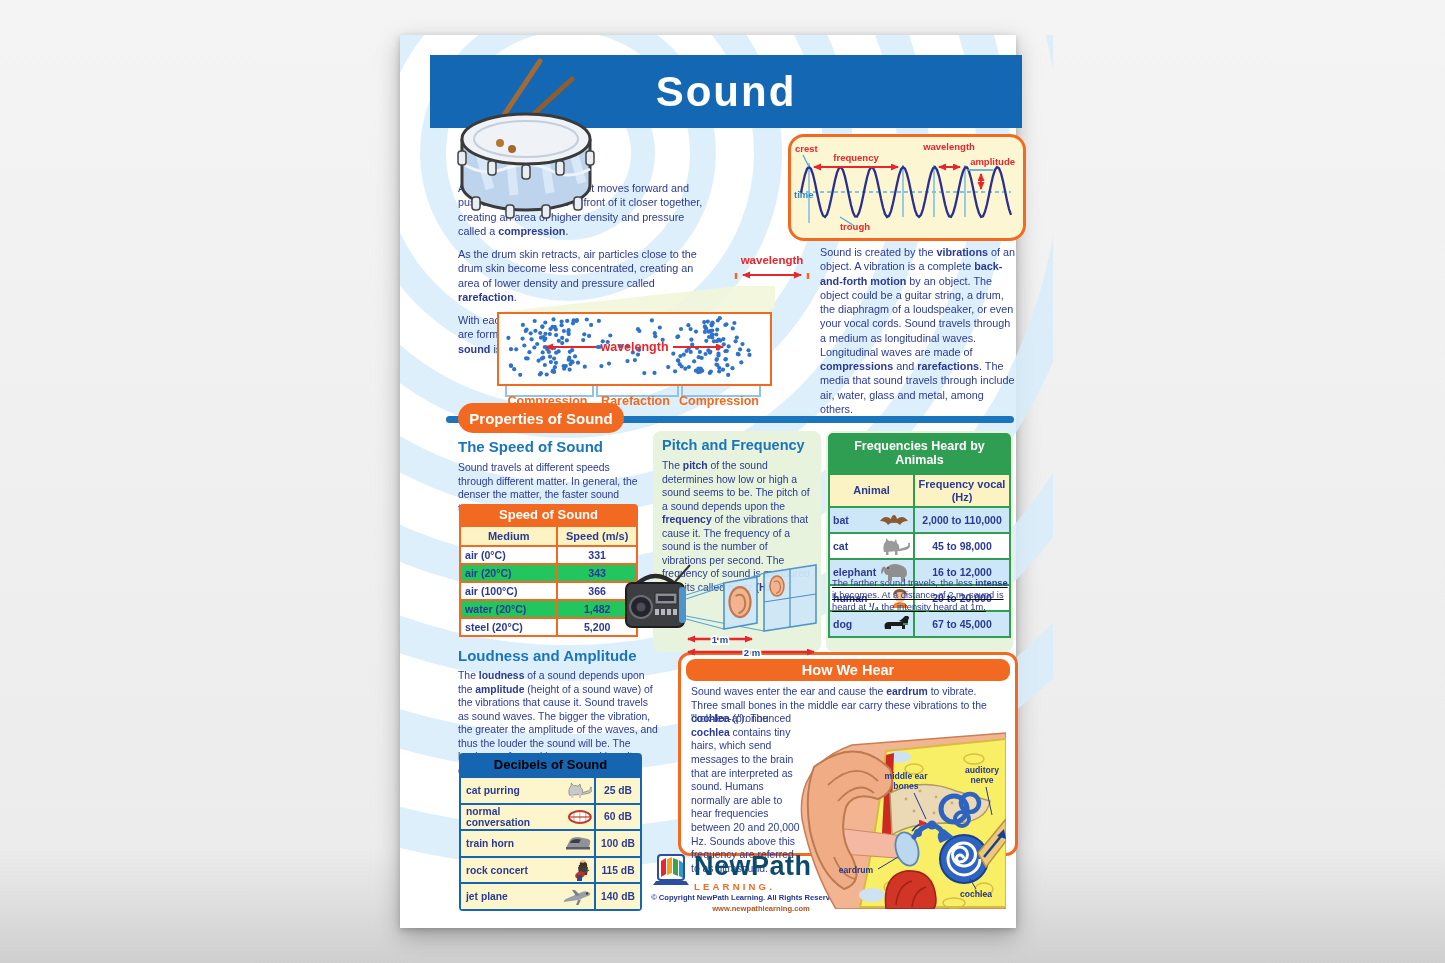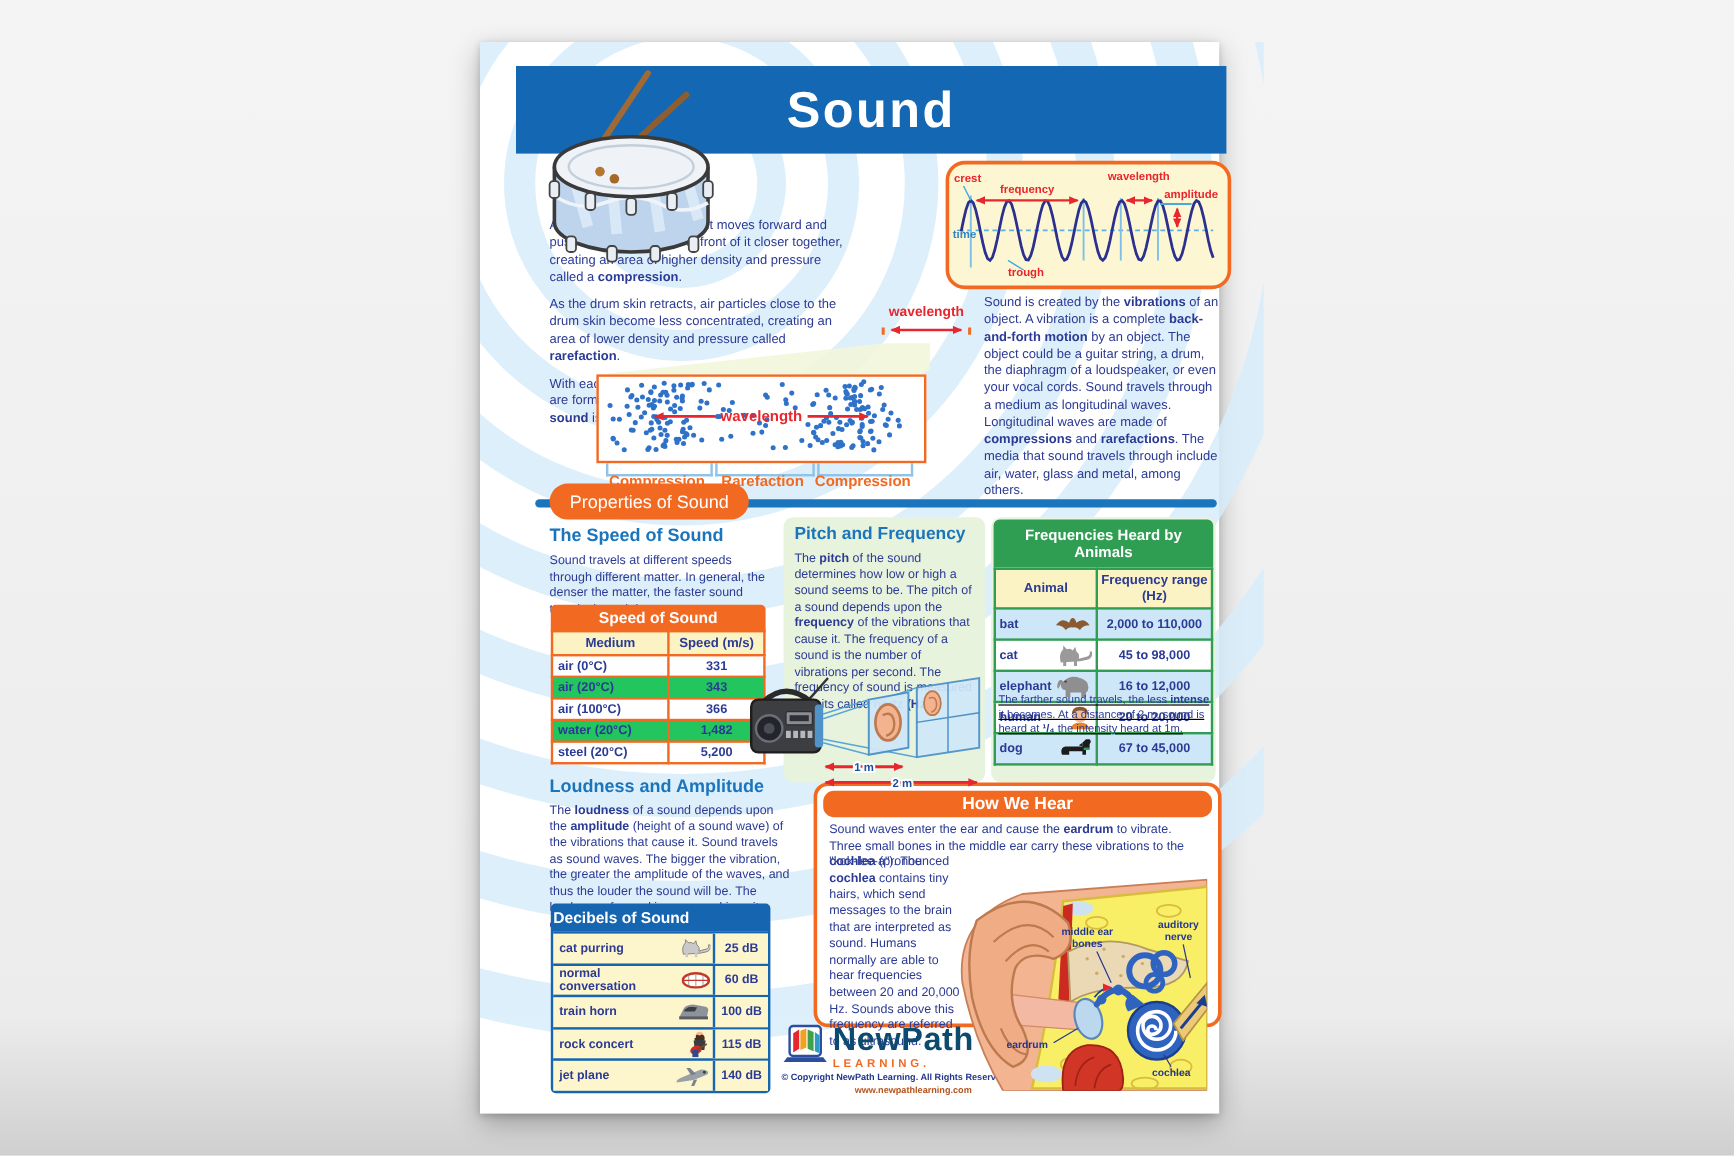--- a/index.html
+++ b/index.html
@@ -24,21 +24,21 @@
   .beam{position:absolute;left:95px;top:242px;z-index:1;}
   .pbox{position:absolute;left:97px;top:277px;width:271px;height:70px;background:#fff;
         border:2.5px solid #f26a21;z-index:2;}
   .pwl{position:absolute;left:0;top:26px;width:100%;display:flex;align-items:center;justify-content:center;
        color:#e8262d;font-weight:bold;font-size:12.5px;}
   .brk{position:absolute;height:9px;border-left:2px solid #8fc3e8;border-right:2px solid #8fc3e8;
        border-bottom:2px solid #8fc3e8;top:351px;z-index:2;}
   .brklab{position:absolute;top:359px;color:#f26a21;font-weight:bold;font-size:12.5px;text-align:center;z-index:2;}
   .divline{position:absolute;left:46px;top:381px;width:568px;height:7px;background:#1b75bc;border-radius:4px;z-index:2;}
   .pill{position:absolute;left:58px;top:368px;width:166px;height:30px;background:#f26a21;border-radius:16px;
-        z-index:3;display:flex;align-items:center;justify-content:center;color:#fff;font-weight:normal;font-size:15px;}
+        z-index:3;display:flex;align-items:center;justify-content:center;color:#fff;font-weight:bold;font-size:15px;}
   .h2{position:absolute;color:#1b75bc;font-weight:bold;font-size:15px;z-index:2;}
   .body-txt{position:absolute;z-index:2;}
   .body-txt p{margin:0;color:#2b3a94;font-size:10.4px;line-height:1.3;}
   
   .stbl{position:absolute;left:59px;top:469px;width:179px;z-index:2;font-size:10.6px;}
   .stbl .ttl{background:#f26a21;color:#fff;font-weight:bold;font-size:13px;text-align:center;
              padding:3px 0;border-radius:4px 4px 0 0;}
   .stbl table{border-collapse:collapse;width:100%;}
   .stbl td{border:2px solid #f26a21;color:#2b3a94;font-weight:bold;padding:2px 4px;}
   .stbl .hd td{background:#fbf3c4;text-align:center;font-size:11px;padding:3px 2px;}
@@ -60,21 +60,21 @@
   .atbl td.an{width:47%;}
   .atbl td.rg{text-align:center;}
   .atbl .r0{background:#cde7f8;} .atbl .r1{background:#ffffff;}
   .ancell{display:flex;align-items:center;gap:2px;height:22px;}
   .ancell svg{margin-left:auto;}
   .afoot{position:absolute;left:432px;top:542px;width:176px;z-index:2;text-decoration:underline;}
   .afoot p{margin:0;color:#2b3a94;font-size:9.3px;line-height:1.3;}
   
   .dtbl{position:absolute;left:59px;top:718px;width:179px;z-index:2;border:2.5px solid #1565b0;
         border-radius:4px;background:#1565b0;}
-  .dtbl .ttl{background:#1565b0;color:#ffffff;font-weight:bold;font-size:13px;text-align:left;padding:2px 0 4px 0;}
+  .dtbl .ttl{background:#1565b0;color:#000000;font-weight:bold;font-size:13px;text-align:center;padding:2px 0 4px 0;}
   .drow{display:flex;height:24.6px;border-top:2px solid #1565b0;background:#fdf6cd;}
   .dlab{flex:1;display:flex;align-items:center;padding-left:5px;color:#2b3a94;font-weight:bold;font-size:10.3px;gap:2px;}
   .dlab svg{margin-left:auto;margin-right:2px;}
   .dval{width:44px;border-left:2px solid #1565b0;display:flex;align-items:center;justify-content:center;
         color:#2b3a94;font-weight:bold;font-size:10.3px;background:#fdf6cd;}
   
   .hpanel{position:absolute;left:278px;top:617px;width:334px;height:198px;background:#fff;
           border:3px solid #f26a21;border-radius:12px;z-index:2;}
   .hpanel .ttl{position:absolute;left:5px;right:5px;top:4px;height:22px;background:#f26a21;border-radius:9px;
                display:flex;align-items:center;justify-content:center;color:#fff;font-weight:bold;font-size:14.5px;}
@@ -526,21 +526,21 @@
     </g>
   </svg>
 
   <div class="gpanel" style="left:426px;top:396px;width:187px;height:221px;"></div>
   <div class="atbl">
     <div class="ttl">Frequencies Heard by Animals</div>
     <table>
       <tbody>
             <tr class="hd">
         <td>Animal</td>
-        <td>Frequency range (Hz)</td>
+        <td>Frequency vocal (Hz)</td>
       </tr>
       <tr class="r0">
         <td class="an">
                 <div class="ancell">
                   <span>bat</span>
           <svg width="32" height="16" viewBox="0 0 32 16">
                     <path d="M2 9 Q7 2 13 7 Q14 3 16 3 Q18 3 19 7 Q25 2 30 9 Q24 9 22 13 Q19 10 16 11 Q13 10 10 13 Q8 9 2 9 Z" fill="#8a5a33"></path>
                   </svg>
                 </div>
               </td>

